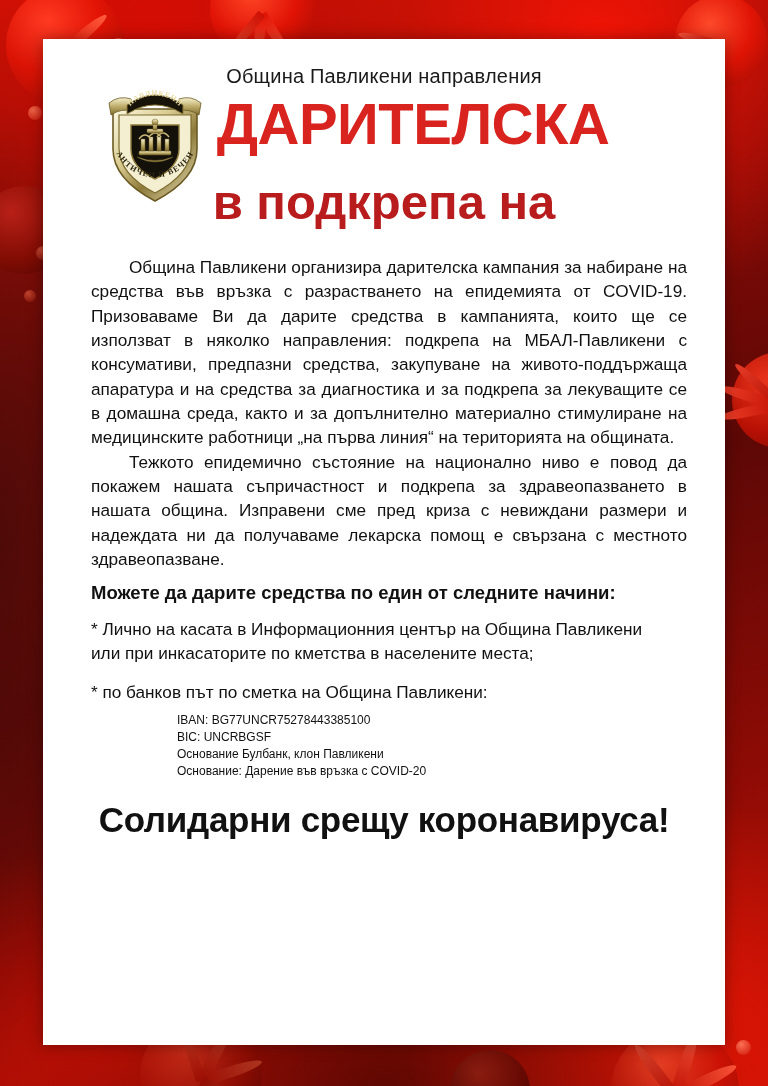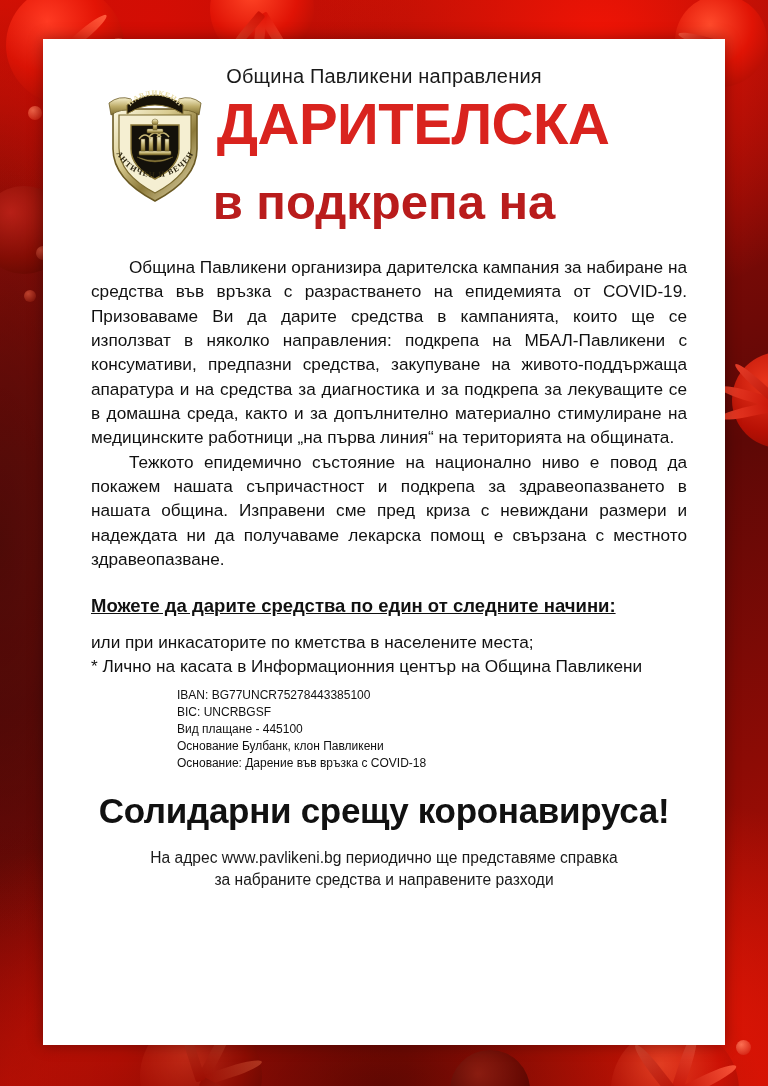--- a/index.html
+++ b/index.html
@@ -128,26 +128,25 @@
     margin: 0;
     font-size: 17.2px;
     line-height: 1.415;
     color: #111;
     text-align: justify;
     text-indent: 38px;
     hyphens: none;
   }
 
   .bold-lead {
-    margin-top: 24px;
+    margin-top: 11px;
     padding-left: 24px;
     font-size: 18.5px;
     font-weight: bold;
     color: #111;
-    text-decoration: underline;
   }
 
   .method {
     margin-top: 14px;
     padding-left: 24px;
     padding-right: 10px;
     font-size: 17.2px;
     line-height: 1.38;
     color: #111;
   }
@@ -360,35 +359,31 @@
       </div>
 
       <div class="body-wrap">
         <p class="para">Община Павликени организира дарителска кампания за набиране на средства във връзка с разрастването на епидемията от COVID-19. Призоваваме Ви да дарите средства в кампанията, които ще се използват в няколко направления: подкрепа на МБАЛ-Павликени с консумативи, предпазни средства, закупуване на живото-поддържаща апаратура и на средства за диагностика и за подкрепа за лекуващите се в домашна среда, както и за допълнително материално стимулиране на медицинските работници „на първа линия“ на територията на общината.</p>
         <p class="para">Тежкото епидемично състояние на национално ниво е повод да покажем нашата съпричастност и подкрепа за здравеопазването в нашата община. Изправени сме пред криза с невиждани размери и надеждата ни да получаваме лекарска помощ е свързана с местното здравеопазване.</p>
       </div>
 
       <div class="bold-lead">Можете да дарите средства по един от следните начини:</div>
 
       <div class="method">
+        <div>* Лично на касата в Информационния център на Община Павликени</div>
         <div>или при инкасаторите по кметства в населените места;</div>
-        <div>* Лично на касата в Информационния център на Община Павликени</div>
-      </div>
-
+      </div>
+
+      <div class="method second">* по банков път по сметка на Община Павликени:</div>
 
       <div class="bank">
         <div>IBAN: BG77UNCR75278443385100</div>
         <div>BIC: UNCRBGSF</div>
-        <div>Вид плащане - 445100</div>
         <div>Основание Булбанк, клон Павликени</div>
-        <div>Основание: Дарение във връзка с COVID-18</div>
+        <div>Основание: Дарение във връзка с COVID-20</div>
       </div>
 
       <div class="slogan">Солидарни срещу коронавируса!</div>
 
-      <div class="footer">
-        <span>На адрес www.pavlikeni.bg периодично ще представяме справка</span>
-        <span>за набраните средства и направените разходи</span>
-      </div>
 
     </div>
   </div>
 </div>
 
 </body></html>

